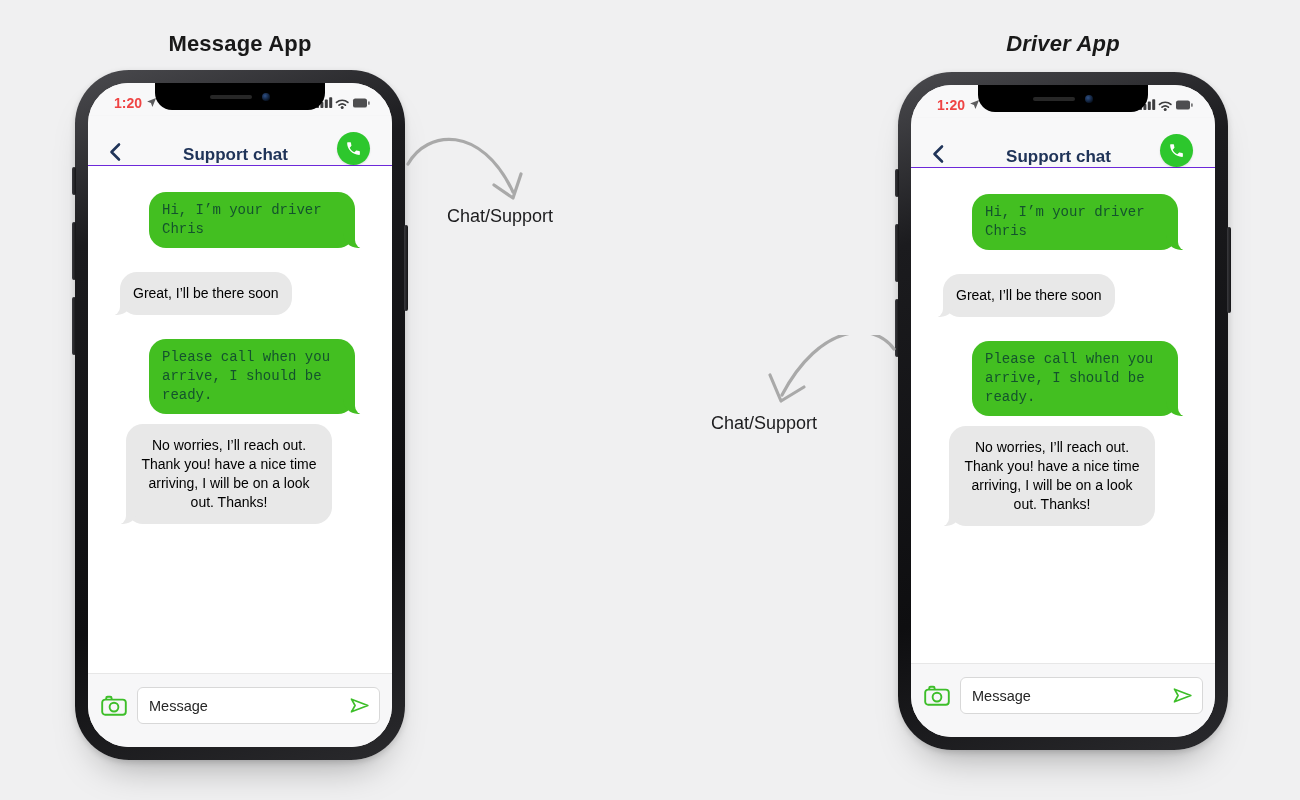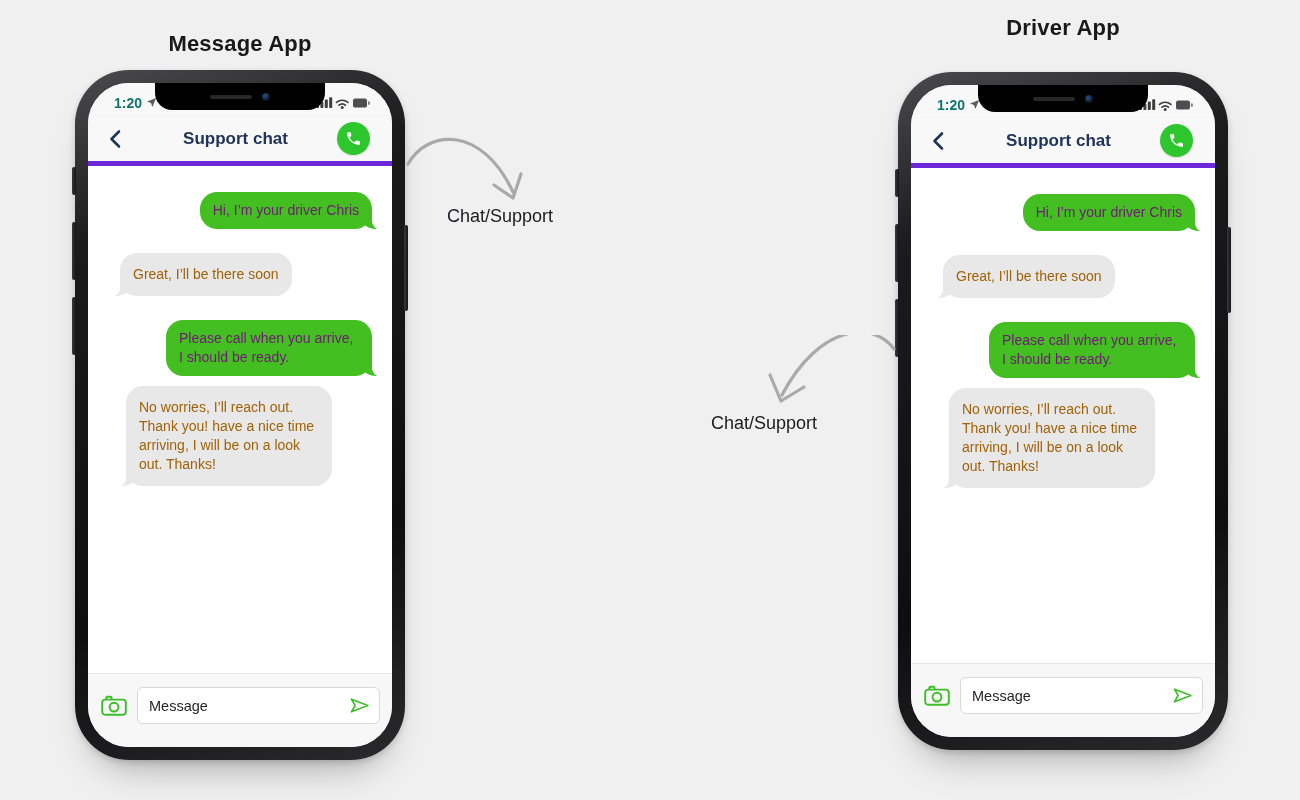--- a/index.html
+++ b/index.html
@@ -10,21 +10,21 @@
     font-family:"Liberation Sans", sans-serif;
     color:#1b1b1b;
   }
 
   
   .app-title {
     position:absolute; width:330px; text-align:center;
     font-size:22px; font-weight:600; color:#191919; letter-spacing:.2px;
   }
   .app-title--left  { left:75px;  top:31px; }
-  .app-title--right { left:898px; top:15px; }
+  .app-title--right { left:898px; top:31px;font-style:italic; }
 
   
   .phone {
     position:absolute; width:330px;
     border-radius:54px; padding:13px;
     background:linear-gradient(160deg,#4b4b4f 0%,#1b1b1e 22%,#0e0e10 70%,#2a2a2d 100%);
     box-shadow:0 24px 38px -20px rgba(0,0,0,.35), 0 2px 6px rgba(0,0,0,.15);
   }
   .phone--left  { left:75px;  top:70px; height:690px; }
   .phone--right { left:898px; top:72px; height:678px; }
@@ -45,39 +45,39 @@
     background:#ffffff; border-radius:41px; overflow:hidden;
     display:flex; flex-direction:column;
   }
 
   
   .statusbar {
     height:33px; background:#f8f8f9; flex:0 0 auto;
     display:flex; align-items:center; justify-content:space-between;
     padding:6px 22px 0 26px;
   }
-  .time-wrap { display:flex; align-items:center; gap:4px; font-size:14px; font-weight:600; color:#0f766e; }
+  .time-wrap { display:flex; align-items:center; gap:4px; font-size:14px; font-weight:600; color:#ef4444; }
   .notch {
     position:absolute; top:0; left:50%; transform:translateX(-50%);
     width:170px; height:27px; background:#000;
     border-radius:0 0 17px 17px; z-index:5;
     display:flex; align-items:center; justify-content:center; gap:10px;
   }
   .notch .speaker { width:42px; height:4px; background:#272727; border-radius:3px; }
   .notch .cam {
     width:8px; height:8px; border-radius:50%;
     background:radial-gradient(circle at 38% 35%, #2d4f85 0%, #0a1526 70%);
   }
 
   
   .chat-header {
     height:50px; flex:0 0 auto; background:#f8f8f9;
-    border-bottom:5px solid #6d28d9;
+    border-bottom:1px solid #6d28d9;
     box-shadow:0 1px 3px rgba(0,0,0,.05);
-    display:flex; align-items:center; padding:0 22px 0 20px;
+    display:flex; align-items:flex-end; padding:0 22px 0 20px;
   }
   .back-btn { width:26px; height:26px; display:flex; align-items:center; cursor:pointer; }
   .chat-title {
     flex:1; text-align:center; font-size:17px; font-weight:600; color:#203459;
   }
   .call-btn {
     width:33px; height:33px; border-radius:50%; background:#2dc72d; flex:0 0 auto;
     display:flex; align-items:center; justify-content:center; cursor:pointer;
     box-shadow:0 1px 2px rgba(0,0,0,.12);
   }
@@ -85,26 +85,26 @@
   
   .chat-area {
     flex:1 1 auto; background:#fff; padding:26px 16px 8px 16px;
     display:flex; flex-direction:column; gap:24px; overflow:hidden;
   }
   .bubble {
     position:relative; max-width:206px;
     border-radius:17px; font-size:14px; line-height:19px;
   }
   .bubble--green {
-    align-self:flex-end; margin-right:4px;
-    background:#43bf21; color:#701a75; padding:9px 13px;
+    align-self:flex-end; margin-right:21px;
+    background:#43bf21; color:#14532d; padding:9px 13px;font-family:Liberation Mono, monospace;
   }
   .bubble--gray {
     align-self:flex-start; margin-left:16px;
-    background:#e8e8e8; color:#a16207; padding:12px 13px;
+    background:#e8e8e8; color:#000000; padding:12px 13px;text-align:center;
   }
   .bubble--green::before {
     content:""; position:absolute; z-index:0; bottom:0; right:-7px;
     width:19px; height:19px; background:#43bf21; border-bottom-left-radius:15px;
   }
   .bubble--green::after {
     content:""; position:absolute; z-index:1; bottom:-1px; right:-9px;
     width:9px; height:21px; background:#fff; border-bottom-left-radius:11px;
   }
   .bubble--gray::before {

